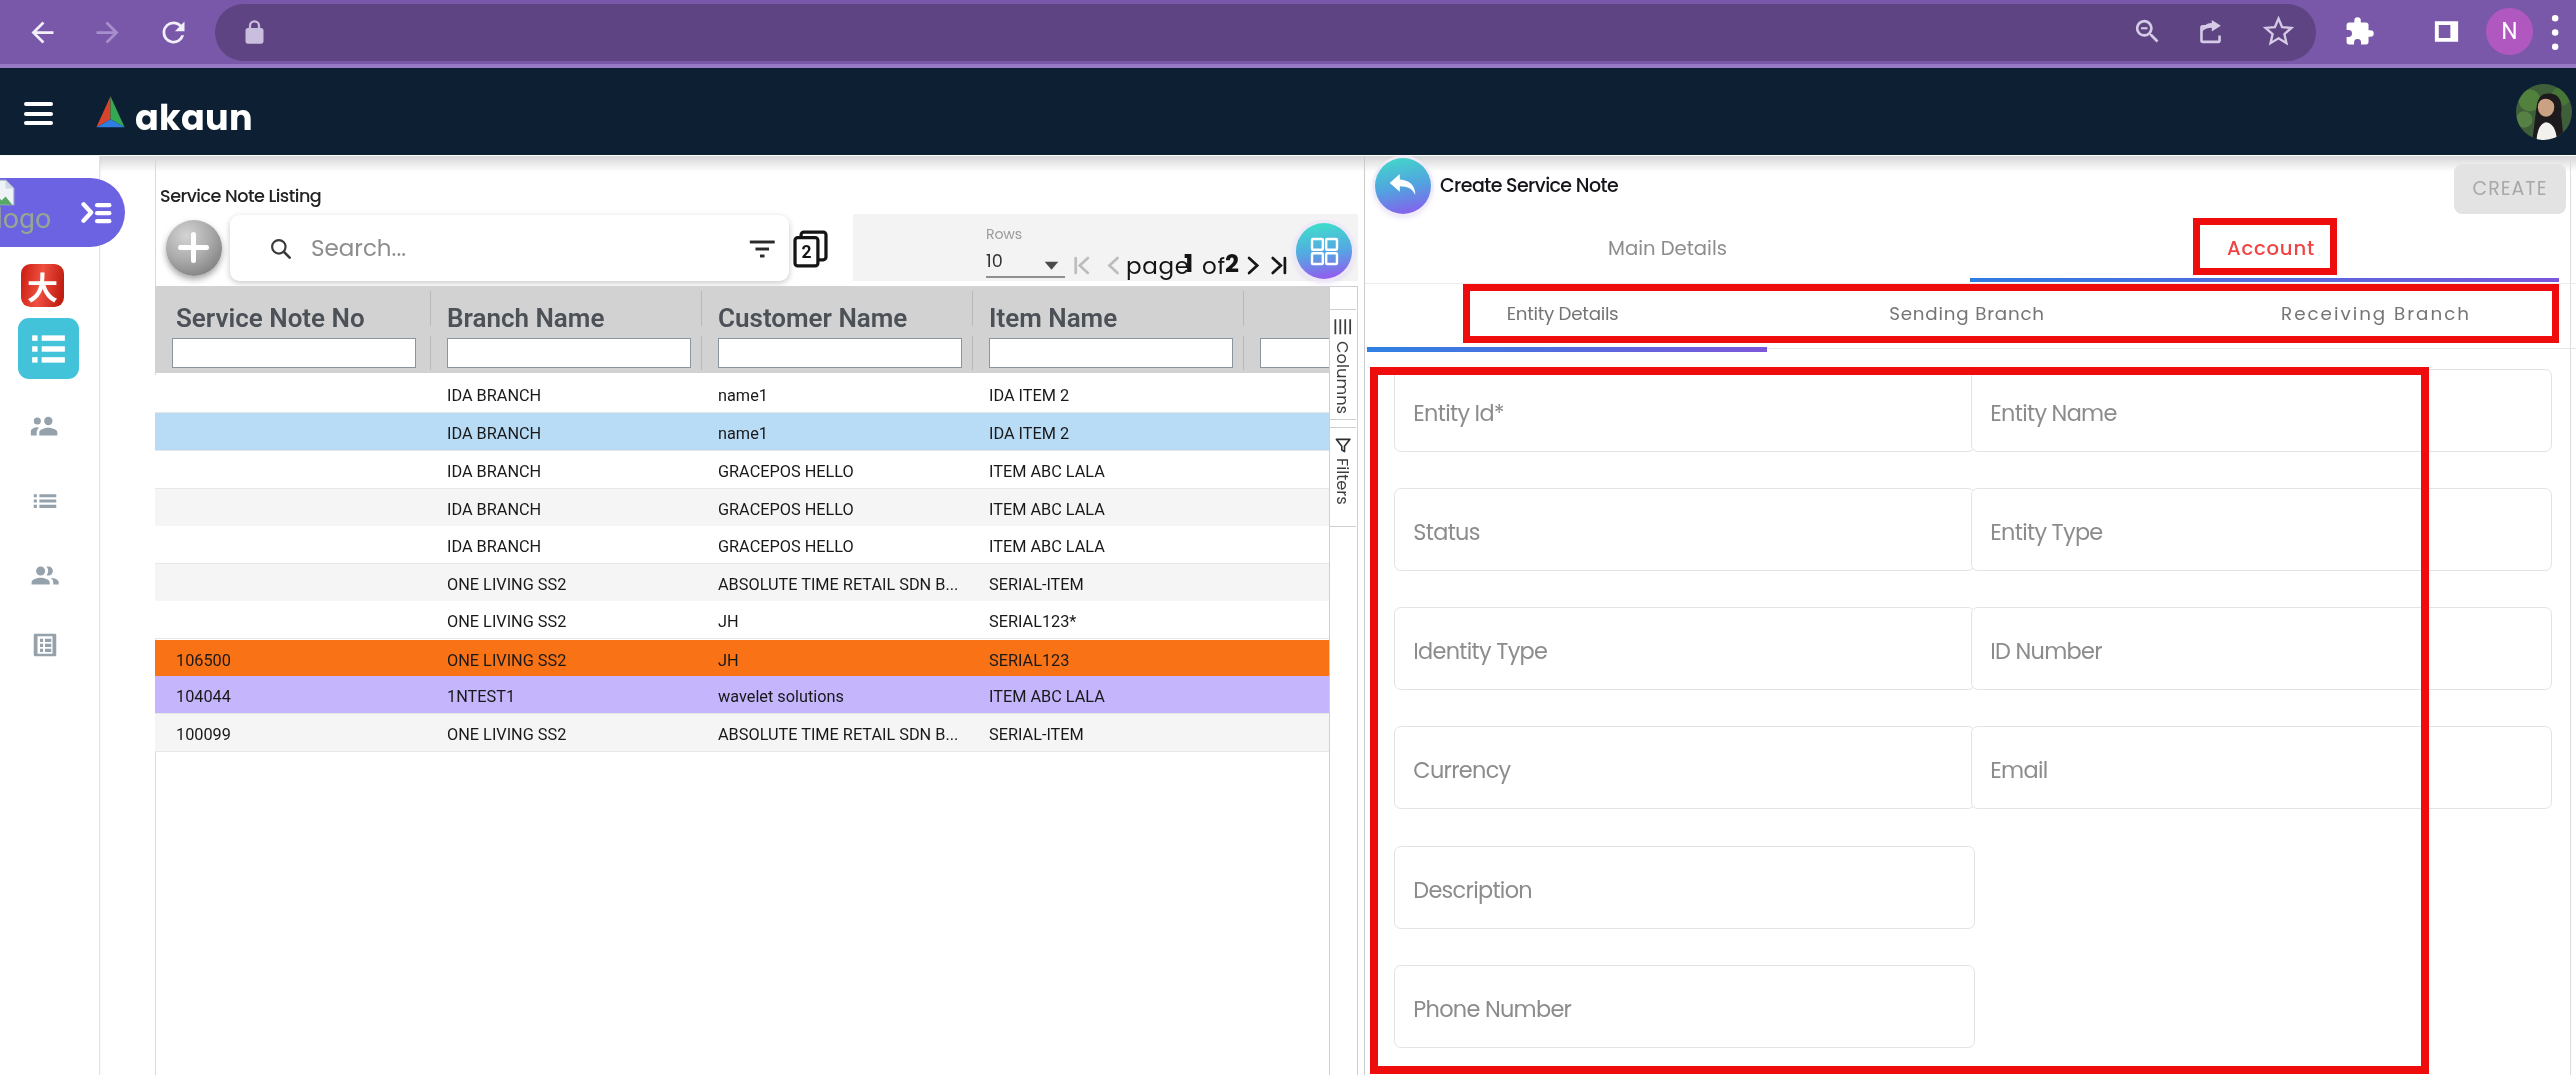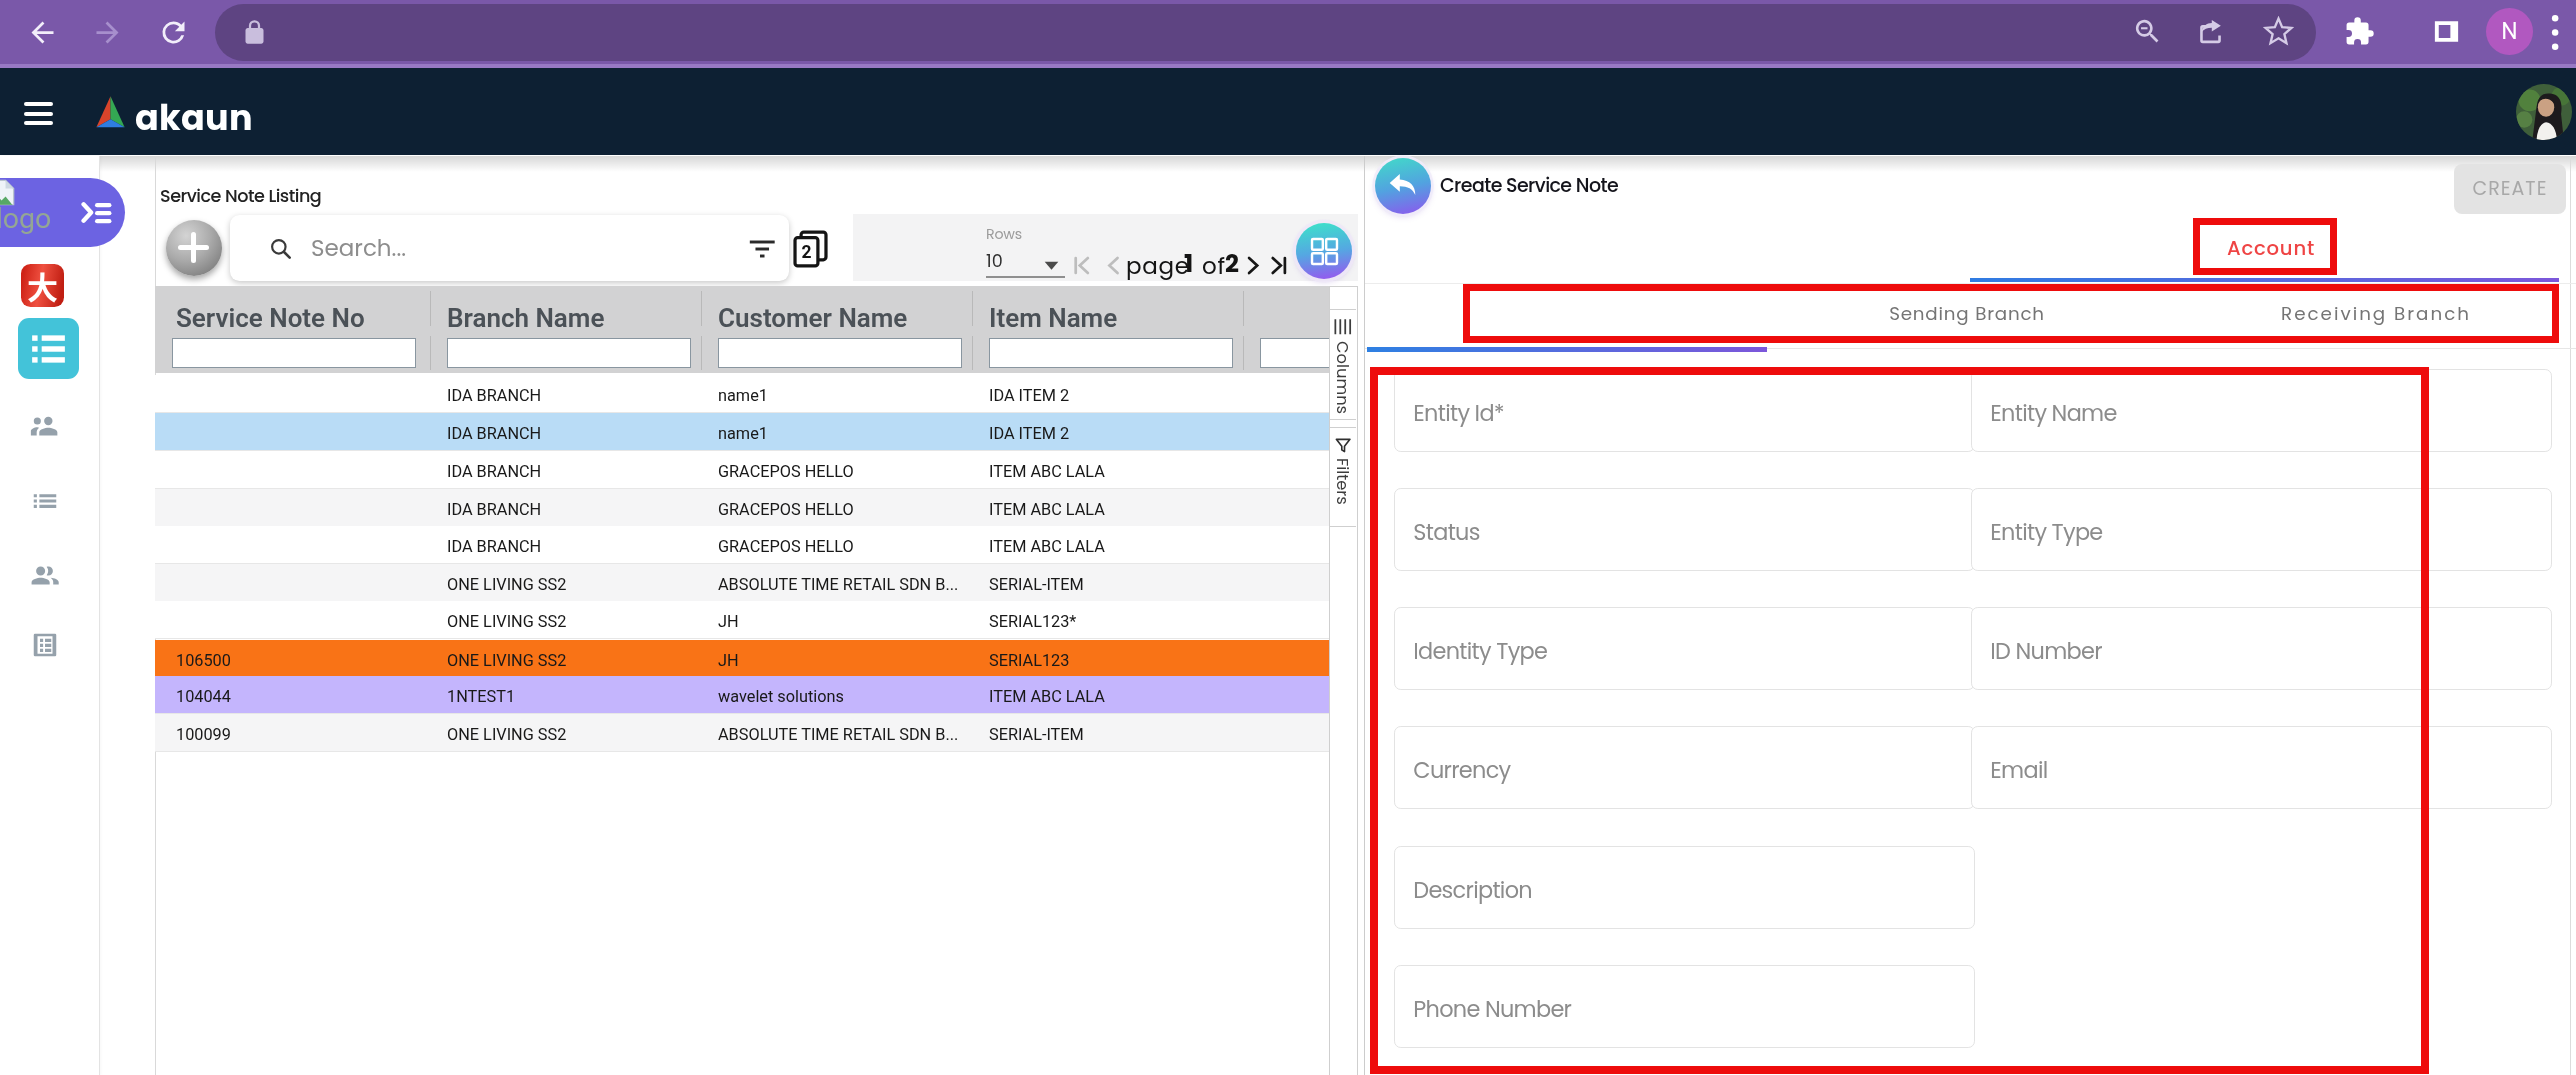--- a/index.html
+++ b/index.html
@@ -348,24 +348,26 @@
   <div class="abs rp-right-line"></div>
 
   <div class="abs back-btn">
     <svg style="position:absolute;left:12.2px;top:13.6px" width="31" height="28.5" viewBox="0 0 23 21">
       <path d="M9.5 1.5 L2 8 l7.5 6.5 v-4 c6 0 9.5 2 11.5 6.5 0-7-4-11-11.5-11.5 z" fill="#fff"></path>
     </svg>
   </div>
   <div class="abs rp-title">Create Service Note</div>
   <div class="abs create-btn">CREATE</div>
 
+  <div class="abs tab" style="left:1365px;width:605px;color:#8c8c8c">Main Details</div>
   <div class="abs tab" style="left:1968px;width:606px;color:#ef4444;font-weight:500;letter-spacing:0.8px">Account</div>
   <div class="abs tab-border1"></div>
   <div class="abs tab-ind1"></div>
 
+  <div class="abs stab" style="left:1361px;width:403px;letter-spacing:-0.3px">Entity Details</div>
   <div class="abs stab" style="left:1765px;width:404px;letter-spacing:0.8px">Sending Branch</div>
   <div class="abs stab" style="left:2174px;width:404px;letter-spacing:2px">Receiving Branch</div>
   <div class="abs tab-border2"></div>
   <div class="abs tab-ind2"></div>
 
   <div>
     <div class="abs field fl" style="top:369px">
         <span>Entity Id*</span>
       </div>
     <div class="abs field fr" style="top:369px">

